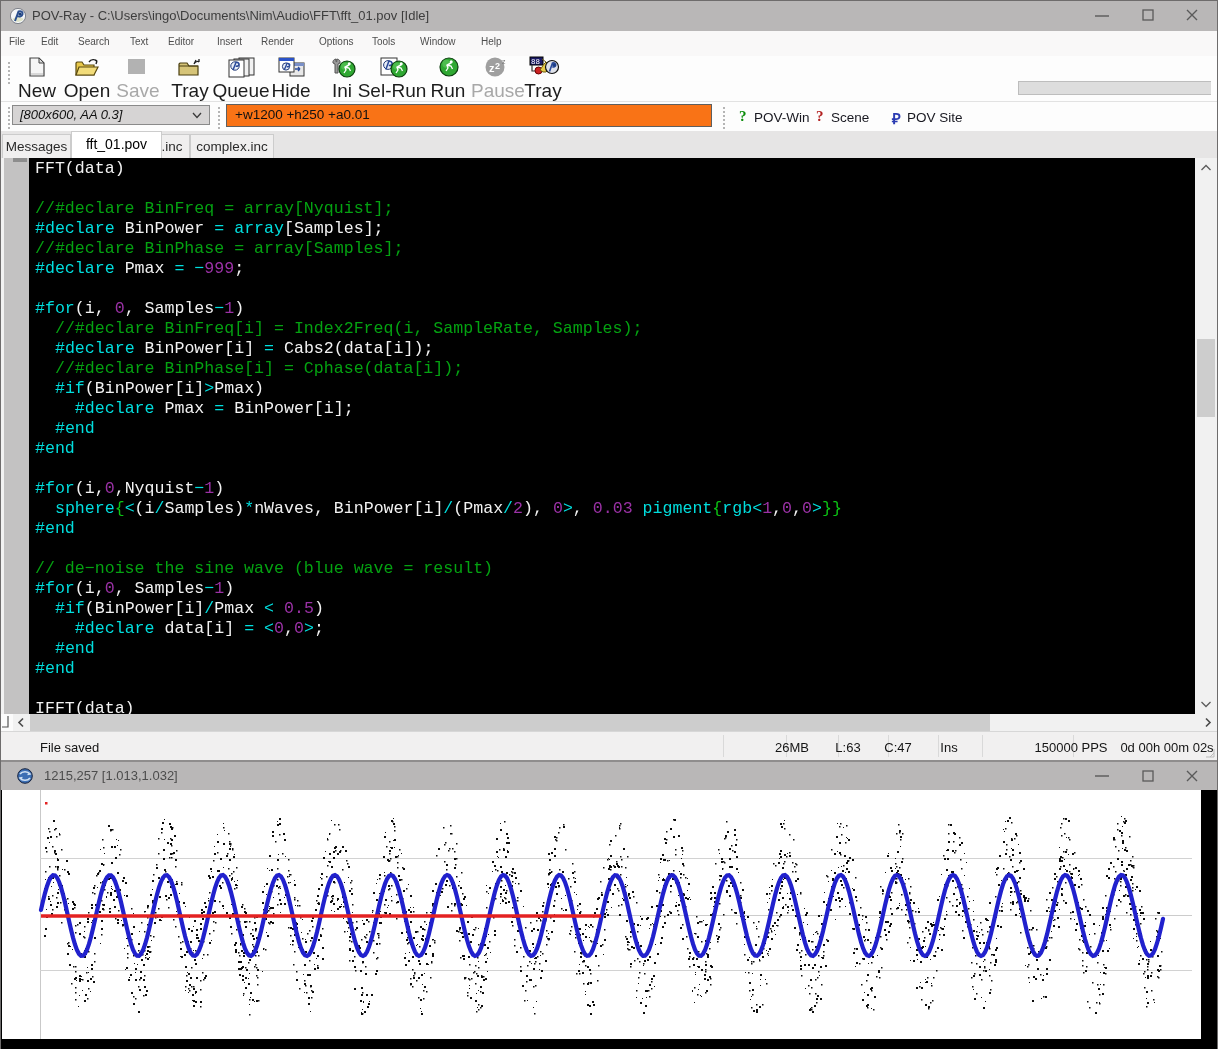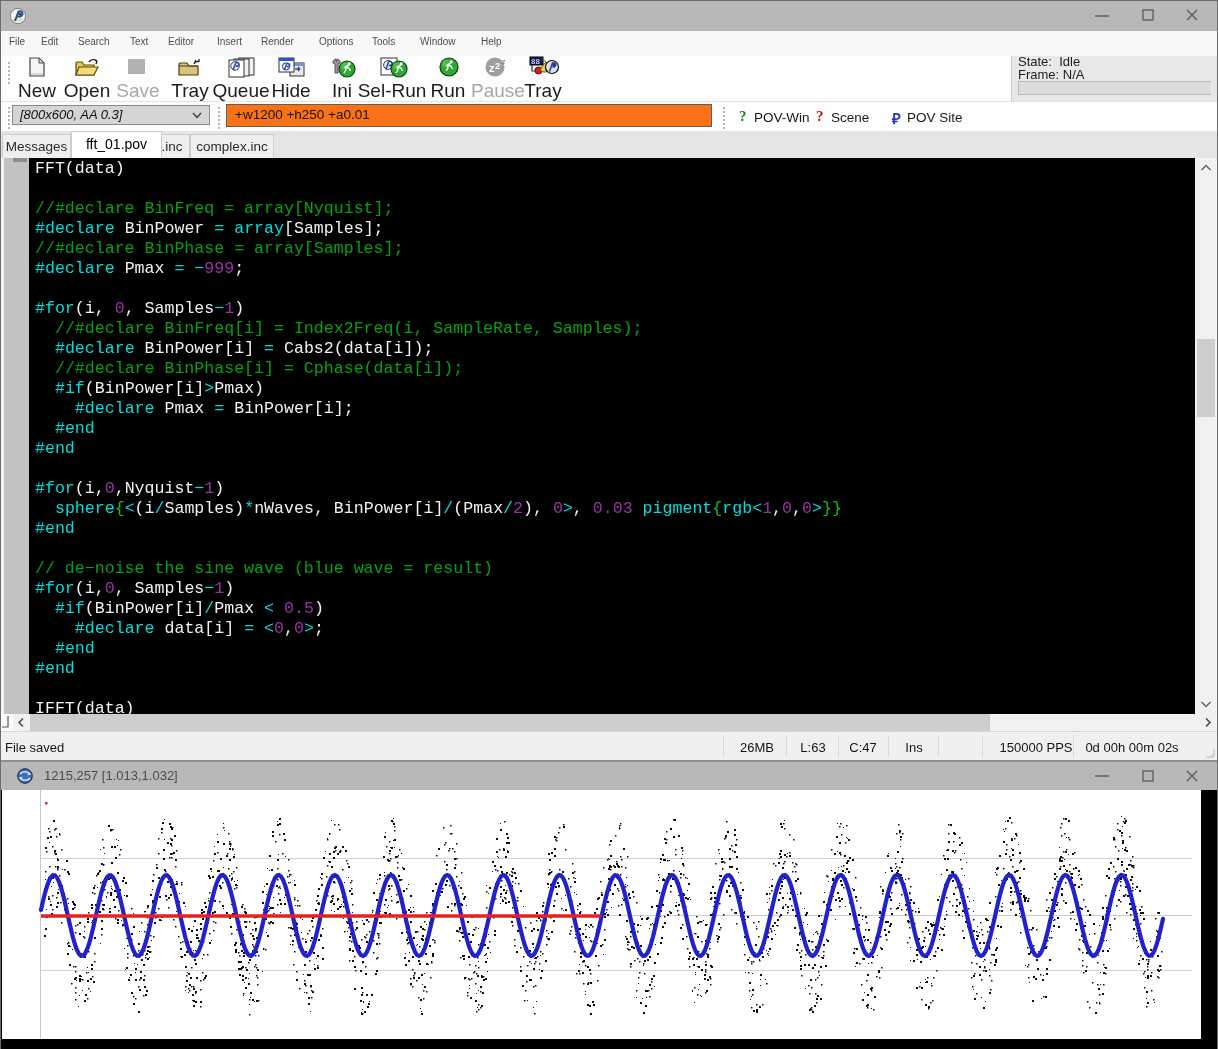--- a/index.html
+++ b/index.html
@@ -50,37 +50,38 @@
 #vsb { left:1195px; top:158px; width:22px; height:556px; background:#f1f1f1; }
 #vsb .thumb { position:absolute; left:2px; top:181px; width:18px; height:78px; background:#cdcdcd; }
 
 #hsb { left:1px; top:714px; width:1216px; height:17px; background:#f1f1f1; }
 #hsb .corner { position:absolute; left:0; top:0; width:12px; height:17px; background:#fbfbfb; color:#444; }
 #hsb .lbtn { position:absolute; left:12px; top:0; width:17px; height:17px; color:#5f5f5f; font-size:12px; text-align:center; }
 #hsb .thumb { position:absolute; left:29px; top:0; width:960px; height:17px; background:#cdcdcd; }
 #hsb .rbtn { position:absolute; right:1px; top:0; width:17px; height:17px; color:#5f5f5f; font-size:12px; text-align:center; }
 
 #statusbar { left:1px; top:731px; width:1216px; height:29px; background:#f1f0f0; border-top:1px solid #d7d7d7; font-size:13px; color:#151515; }
-#statusbar .fld { position:absolute; top:8px; white-space:nowrap; }
+#statusbar .fld { position:absolute; top:8px; white-space:nowrap;margin-left:35px; }
 #statusbar .sep { position:absolute; top:3px; height:22px; width:1px; background:#d9d9d9; }
 #mainbottom { left:0; top:760px; width:1218px; height:2px; background:#8f8d8d; }
 
 
 #rtitle { left:0; top:762px; width:1218px; height:28px; background:#b9b7b7;
   border-left:1px solid #767474; border-right:1px solid #767474; }
 #rtitletext { left:44px; top:768px; font-size:13px; color:#4c4c4c; }
 #rcontent { left:0; top:790px; width:1218px; height:259px; background:#000;
   border-left:1px solid #8a8a8a; border-right:1px solid #8a8a8a; }
 .plot { position:absolute; left:1px; top:0; }
 </style>
 </head>
 <body>
 <div id="page">
 
 <div class="abs" id="titlebar"></div>
+<div class="abs" id="titletext">POV-Ray - C:\Users\ingo\Documents\Nim\Audio\FFT\fft_01.pov [Idle]</div>
 <svg class="abs" style="left:10px;top:8px" width="16" height="16" viewBox="0 0 16 16">
  <circle cx="8" cy="8" r="7.6" fill="#f4f6f8"></circle>
  <path d="M2 11 A7.6 7.6 0 0 0 14 11 L8 8 Z" fill="#dfe3c8"></path>
  <circle cx="8" cy="8" r="7.6" fill="none" stroke="#6a6f78" stroke-width="0.8"></circle>
  <path d="M5 13 L8.5 3.5 C11 2.5 13 4 12.5 6.2 C12 8.4 9.5 9 7.6 8.2" fill="none" stroke="#2b4f8f" stroke-width="2"></path>
  <circle cx="10" cy="6" r="1.6" fill="#1a3c77"></circle>
 </svg>
 <svg class="abs" style="left:1080px;top:0px" width="138" height="31" viewBox="0 0 138 31">
       <line x1="15" y1="16" x2="29" y2="16" stroke="#5a5a5a" stroke-width="1.4"></line>
       <rect x="63" y="10" width="10" height="10" fill="none" stroke="#5a5a5a" stroke-width="1.3"></rect>
@@ -186,24 +187,20 @@
 <span class="abs tlabel" style="left:87px">Open</span>
 <span class="abs tlabel dis" style="left:138px">Save</span>
 <span class="abs tlabel" style="left:190px">Tray</span>
 <span class="abs tlabel" style="left:241px">Queue</span>
 <span class="abs tlabel" style="left:291px">Hide</span>
 <span class="abs tlabel" style="left:342px">Ini</span>
 <span class="abs tlabel" style="left:392px">Sel-Run</span>
 <span class="abs tlabel" style="left:448px">Run</span>
 <span class="abs tlabel dis" style="left:498px">Pause</span>
 <span class="abs tlabel" style="left:543px">Tray</span>
-<div class="abs" id="statepanel">
-  <div style="left:6px;top:-2px">State:&nbsp;&nbsp;Idle</div>
-  <div style="left:6px;top:11px">Frame: N/A</div>
-</div>
 <div class="abs" id="progress"></div>
 
 <div class="abs" id="row2"></div>
 <div class="abs dots" style="left:8px;top:107px">
       <i></i>
       <i></i>
       <i></i>
       <i></i>
       <i></i>
       <i></i>

